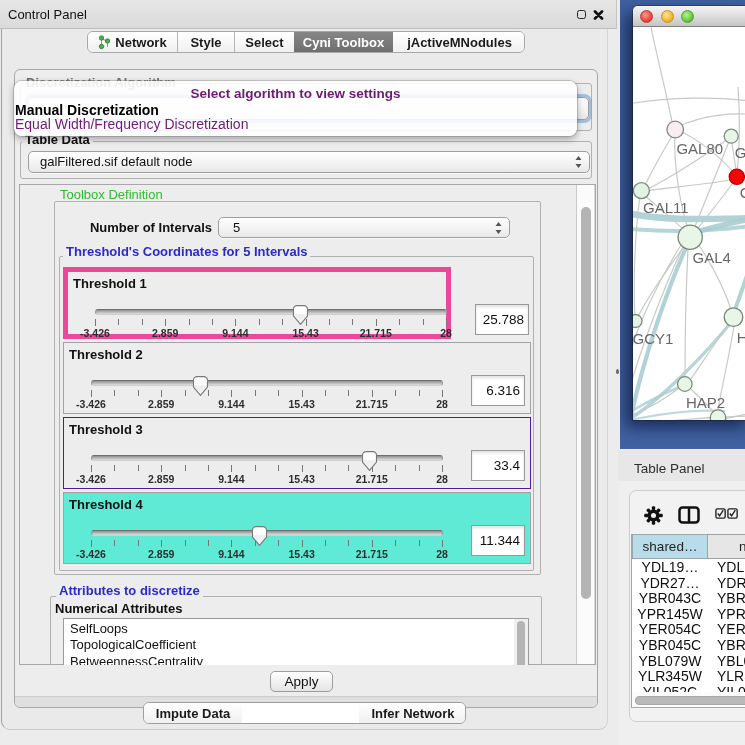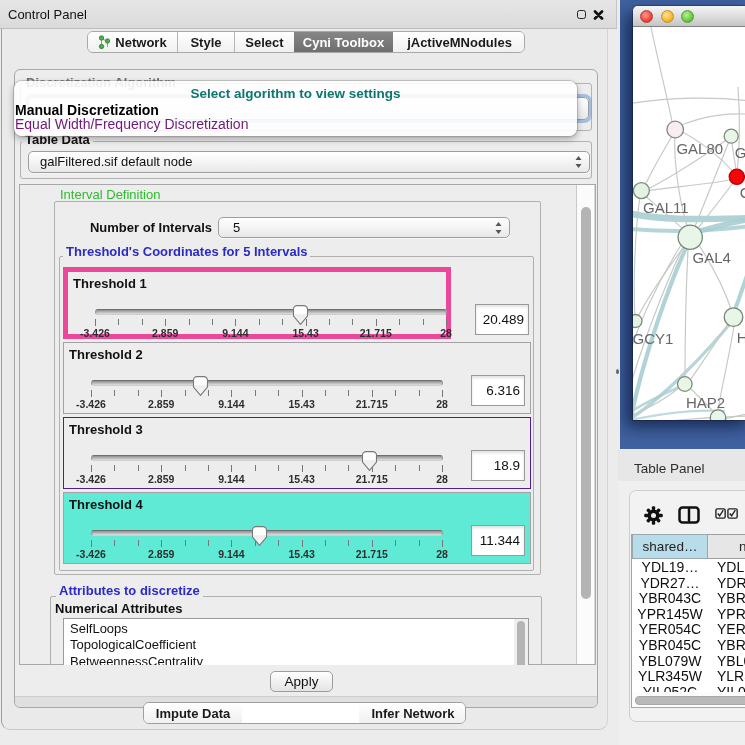--- a/index.html
+++ b/index.html
@@ -60,30 +60,30 @@
   <span style="padding-left:11px;">galFiltered.sif default node</span>
   <span class="ar">
       <svg width="9" height="14" viewBox="0 0 9 14">
         <path d="M4.5 1 L7.5 5 L1.5 5 Z" fill="#555"></path>
         <path d="M4.5 13 L7.5 9 L1.5 9 Z" fill="#555"></path>
       </svg>
     </span>
 </div>
 
 <div class="abs" style="left:14px;top:81px;width:563px;height:55px;background:rgba(255,255,255,0.885);border-radius:8px;box-shadow:0 0 0 1px rgba(120,120,120,0.35),0 3px 7px rgba(0,0,0,0.32);"></div>
-<div class="abs" style="left:14px;top:86px;width:563px;height:15px;font-size:13.5px;font-weight:bold;color:#0f766e;text-align:center;line-height:15px;">Select algorithm to view settings</div>
+<div class="abs" style="left:14px;top:86px;width:563px;height:15px;font-size:13.5px;font-weight:bold;color:#701a75;text-align:center;line-height:15px;">Select algorithm to view settings</div>
 <div class="abs" style="left:15px;top:102px;font-size:14px;font-weight:bold;color:#000;line-height:16px;">Manual Discretization</div>
 <div class="abs" style="left:15px;top:116px;font-size:14px;color:#701a75;line-height:16px;">Equal Width/Frequency Discretization</div>
 
 <div class="abs" style="left:19px;top:184px;width:577px;height:481px;border:1px solid #a8a8a8;background:#ededed;"></div>
 <div class="abs" style="left:576px;top:185px;width:19px;height:479px;background:#fbfbfb;border-left:1px solid #c9c9c9;border-right:1px solid #d9d9d9;"></div>
 <div class="abs" style="left:581px;top:207px;width:10px;height:392px;border-radius:5px;background:#b4b4b4;"></div>
 
 <div class="abs" style="left:54px;top:201px;width:487px;height:374px;border:1px solid #b0b0b0;border-radius:2px;"></div>
-<div class="grouptitle" style="left:57px;top:189px;font-size:13px;color:#2ebc2e;">Interval Definition</div>
+<div class="grouptitle" style="left:57px;top:189px;font-size:13px;color:#2ebc2e;">Toolbox Definition</div>
 
 <div class="abs" style="left:86px;top:220px;width:126px;font-size:13px;font-weight:bold;color:#111;text-align:right;">Number of Intervals</div>
 <div class="combo" style="left:218px;top:217px;width:292px;height:21px;line-height:19px;">
   <span style="padding-left:14px;">5</span>
   <span class="ar">
       <svg width="9" height="14" viewBox="0 0 9 14">
         <path d="M4.5 1 L7.5 5 L1.5 5 Z" fill="#555"></path>
         <path d="M4.5 13 L7.5 9 L1.5 9 Z" fill="#555"></path>
       </svg>
     </span>
@@ -128,21 +128,21 @@
         <path d="M 1.5 4.2 A 3.6 3.6 0 0 1 5.1 0.6 L 11.9 0.6 A 3.6 3.6 0 0 1 15.5 4.2 L 15.5 11 L 8.5 19.4 L 1.5 11 Z" fill="url(#tg0)" stroke="#787878" stroke-width="1.1"></path>
         <defs>
           <linearGradient id="tg0" x1="0" y1="0" x2="0" y2="1">
             <stop offset="0" stop-color="#ffffff"></stop>
             <stop offset="0.42" stop-color="#fdfdfd"></stop>
             <stop offset="0.5" stop-color="#ededed"></stop>
             <stop offset="1" stop-color="#f6f6f6"></stop>
           </linearGradient>
         </defs>
       </svg>
-      <div class="tfield" style="left:407px;top:32px;">20.489</div>
+      <div class="tfield" style="left:407px;top:32px;">25.788</div>
     </div>
     <div class="abs" style="left:63px;top:342px;width:468px;height:72px;border:1px solid #a2a2a2;background:#ededed;">
       <div class="abs" style="left:5px;top:4px;font-size:13px;font-weight:bold;color:#111;">Threshold 2</div>
       <div class="abs" style="left:27px;top:37px;width:352px;height:6px;border-radius:3px;background:linear-gradient(#8f8f8f,#dedede);border-top:1px solid #6f6f6f;border-left:1px solid #9a9a9a;border-right:1px solid #9a9a9a;border-bottom:1px solid #cfcfcf;"></div>
       <div class="abs" style="left:27.0px;top:47px;width:1px;height:6px;background:#777;"></div>
       <div class="abs" style="left:50.4px;top:47px;width:1px;height:6px;background:#777;"></div>
       <div class="abs" style="left:73.8px;top:47px;width:1px;height:6px;background:#777;"></div>
       <div class="abs" style="left:97.2px;top:47px;width:1px;height:6px;background:#777;"></div>
       <div class="abs" style="left:120.6px;top:47px;width:1px;height:6px;background:#777;"></div>
       <div class="abs" style="left:144.0px;top:47px;width:1px;height:6px;background:#777;"></div>
@@ -216,21 +216,21 @@
         <path d="M 1.5 4.2 A 3.6 3.6 0 0 1 5.1 0.6 L 11.9 0.6 A 3.6 3.6 0 0 1 15.5 4.2 L 15.5 11 L 8.5 19.4 L 1.5 11 Z" fill="url(#tg2)" stroke="#787878" stroke-width="1.1"></path>
         <defs>
           <linearGradient id="tg2" x1="0" y1="0" x2="0" y2="1">
             <stop offset="0" stop-color="#ffffff"></stop>
             <stop offset="0.42" stop-color="#fdfdfd"></stop>
             <stop offset="0.5" stop-color="#ededed"></stop>
             <stop offset="1" stop-color="#f6f6f6"></stop>
           </linearGradient>
         </defs>
       </svg>
-      <div class="tfield" style="left:407px;top:32px;">18.9</div>
+      <div class="tfield" style="left:407px;top:32px;">33.4</div>
     </div>
     <div class="abs" style="left:63px;top:492px;width:468px;height:72px;border:1px solid #a2a2a2;background:#5eead4;">
       <div class="abs" style="left:5px;top:4px;font-size:13px;font-weight:bold;color:#111;">Threshold 4</div>
       <div class="abs" style="left:27px;top:37px;width:352px;height:6px;border-radius:3px;background:linear-gradient(#8f8f8f,#dedede);border-top:1px solid #6f6f6f;border-left:1px solid #9a9a9a;border-right:1px solid #9a9a9a;border-bottom:1px solid #cfcfcf;"></div>
       <div class="abs" style="left:27.0px;top:47px;width:1px;height:6px;background:#777;"></div>
       <div class="abs" style="left:50.4px;top:47px;width:1px;height:6px;background:#777;"></div>
       <div class="abs" style="left:73.8px;top:47px;width:1px;height:6px;background:#777;"></div>
       <div class="abs" style="left:97.2px;top:47px;width:1px;height:6px;background:#777;"></div>
       <div class="abs" style="left:120.6px;top:47px;width:1px;height:6px;background:#777;"></div>
       <div class="abs" style="left:144.0px;top:47px;width:1px;height:6px;background:#777;"></div>

